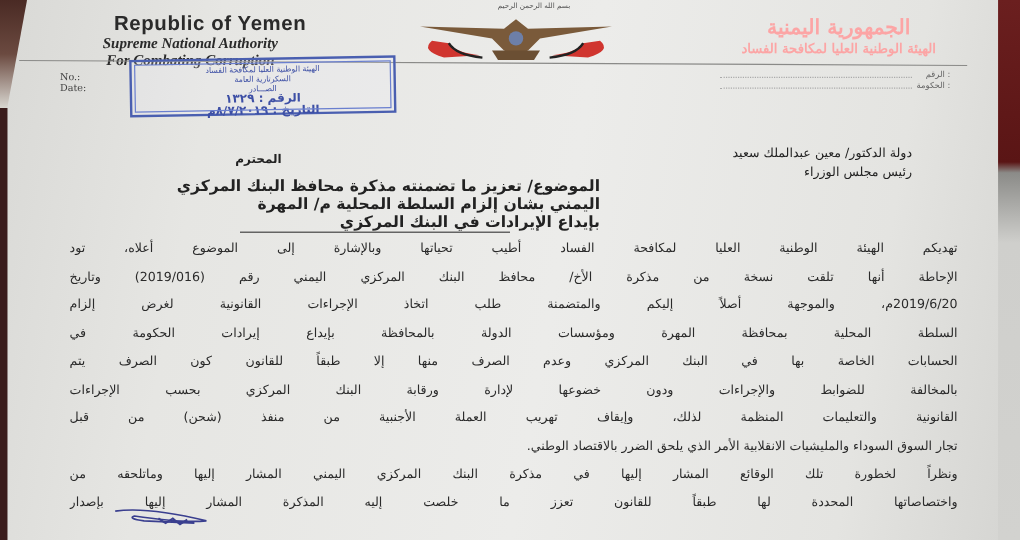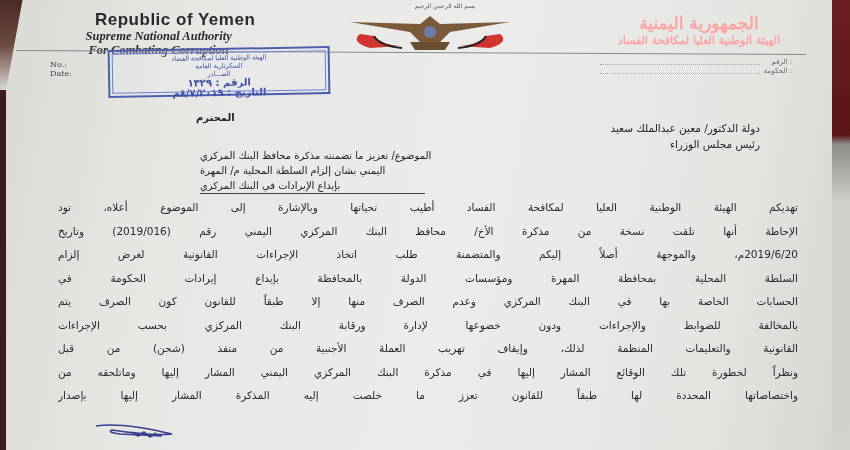--- a/index.html
+++ b/index.html
@@ -40,22 +40,22 @@
   .stamp div { line-height:8px; white-space:nowrap; overflow:hidden; }
   .stamp .num { font-size:10px; font-weight:bold; line-height:10px; }
   .emblem { position:absolute; left:340px; top:6px; width:180px; height:46px; }
   .emblem-caption { position:absolute; left:390px; top:2px; width:110px; text-align:center; font-size:6px; color:#555; }
   .ar-head { position:absolute; right:70px; top:12px; text-align:center; direction:rtl; color:#fca5a5; }
   .ar-head .t1 { font-family:"DejaVu Serif", serif; font-size:17px; font-weight:bold; line-height:22px; }
   .ar-head .t2 { font-family:"DejaVu Serif", serif; font-size:11px; font-weight:bold; line-height:14px; }
   .meta-ar { position:absolute; right:58px; font-size:7px; color:#666; direction:rtl; }
   .meta-line { position:absolute; height:0; border-top:1px dotted #aaa; }
   .recipient { position:absolute; right:90px; top:120px; direction:rtl; text-align:right; font-weight:normal; font-size:10.5px; color:#222; line-height:16px; }
-  .respected { position:absolute; left:196px; top:112px; font-weight:bold; font-size:10px; color:#222; direction:rtl; }
-  .subject { position:absolute; left:200px; top:148px; width:300px; direction:rtl; text-align:left; font-weight:normal; font-size:10px; color:#222; line-height:15px; }
+  .respected { position:absolute; left:196px; top:128px; font-weight:bold; font-size:10px; color:#222; direction:rtl; }
+  .subject { position:absolute; left:200px; top:148px; width:300px; direction:rtl; text-align:right; font-weight:bold; font-size:13px; color:#222; line-height:15px; }
   .subject .ln { white-space:nowrap; }
   .subject-underline { position:absolute; left:200px; top:193px; width:225px; height:1px; background:#444; }
   .body-text { position:absolute; left:58px; top:196px; width:740px; direction:rtl; text-align:justify; font-size:10.5px; color:#2a2a2a; line-height:23.5px; }
   .body-text .ln { display:block; white-space:nowrap; overflow:hidden; text-align-last:justify; text-align:justify; }
   .signature { position:absolute; left:92px; top:420px; width:90px; height:22px; }
 </style>
 </head>
 <body>
 
 <div class="bg-left"></div>
@@ -122,20 +122,21 @@
 <div class="subject-underline"></div>
 
 <div class="body-text">
   <span class="ln">تهديكم الهيئة الوطنية العليا لمكافحة الفساد أطيب تحياتها وبالإشارة إلى الموضوع أعلاه، تود</span>
   <span class="ln">الإحاطة أنها تلقت نسخة من مذكرة الأخ/ محافظ البنك المركزي اليمني رقم (2019/016) وتاريخ</span>
   <span class="ln">2019/6/20م، والموجهة أصلاً إليكم والمتضمنة طلب اتخاذ الإجراءات القانونية لغرض إلزام</span>
   <span class="ln">السلطة المحلية بمحافظة المهرة ومؤسسات الدولة بالمحافظة بإيداع إيرادات الحكومة في</span>
   <span class="ln">الحسابات الخاصة بها في البنك المركزي وعدم الصرف منها إلا طبقاً للقانون كون الصرف يتم</span>
   <span class="ln">بالمخالفة للضوابط والإجراءات ودون خضوعها لإدارة ورقابة البنك المركزي بحسب الإجراءات</span>
   <span class="ln">القانونية والتعليمات المنظمة لذلك، وإيقاف تهريب العملة الأجنبية من منفذ (شحن) من قبل</span>
+  <span class="ln" style="text-align-last:right;">تجار السوق السوداء والمليشيات الانقلابية الأمر الذي يلحق الضرر بالاقتصاد الوطني.</span>
   <span class="ln">ونظراً لخطورة تلك الوقائع المشار إليها في مذكرة البنك المركزي اليمني المشار إليها وماتلحقه من</span>
   <span class="ln">واختصاصاتها المحددة لها طبقاً للقانون تعزز ما خلصت إليه المذكرة المشار إليها بإصدار</span>
 
 </div>
 
 <svg class="signature" viewBox="0 0 90 22">
   <path d="M4 6 Q30 2 80 14 Q60 16 20 10 Q14 12 28 14 L70 16" stroke="#3a3f8f" stroke-width="1.4" fill="none"></path>
   <path d="M40 12 L46 16 L52 12 L58 17 L64 13" stroke="#3a3f8f" stroke-width="1.6" fill="none"></path>
 </svg>
 

